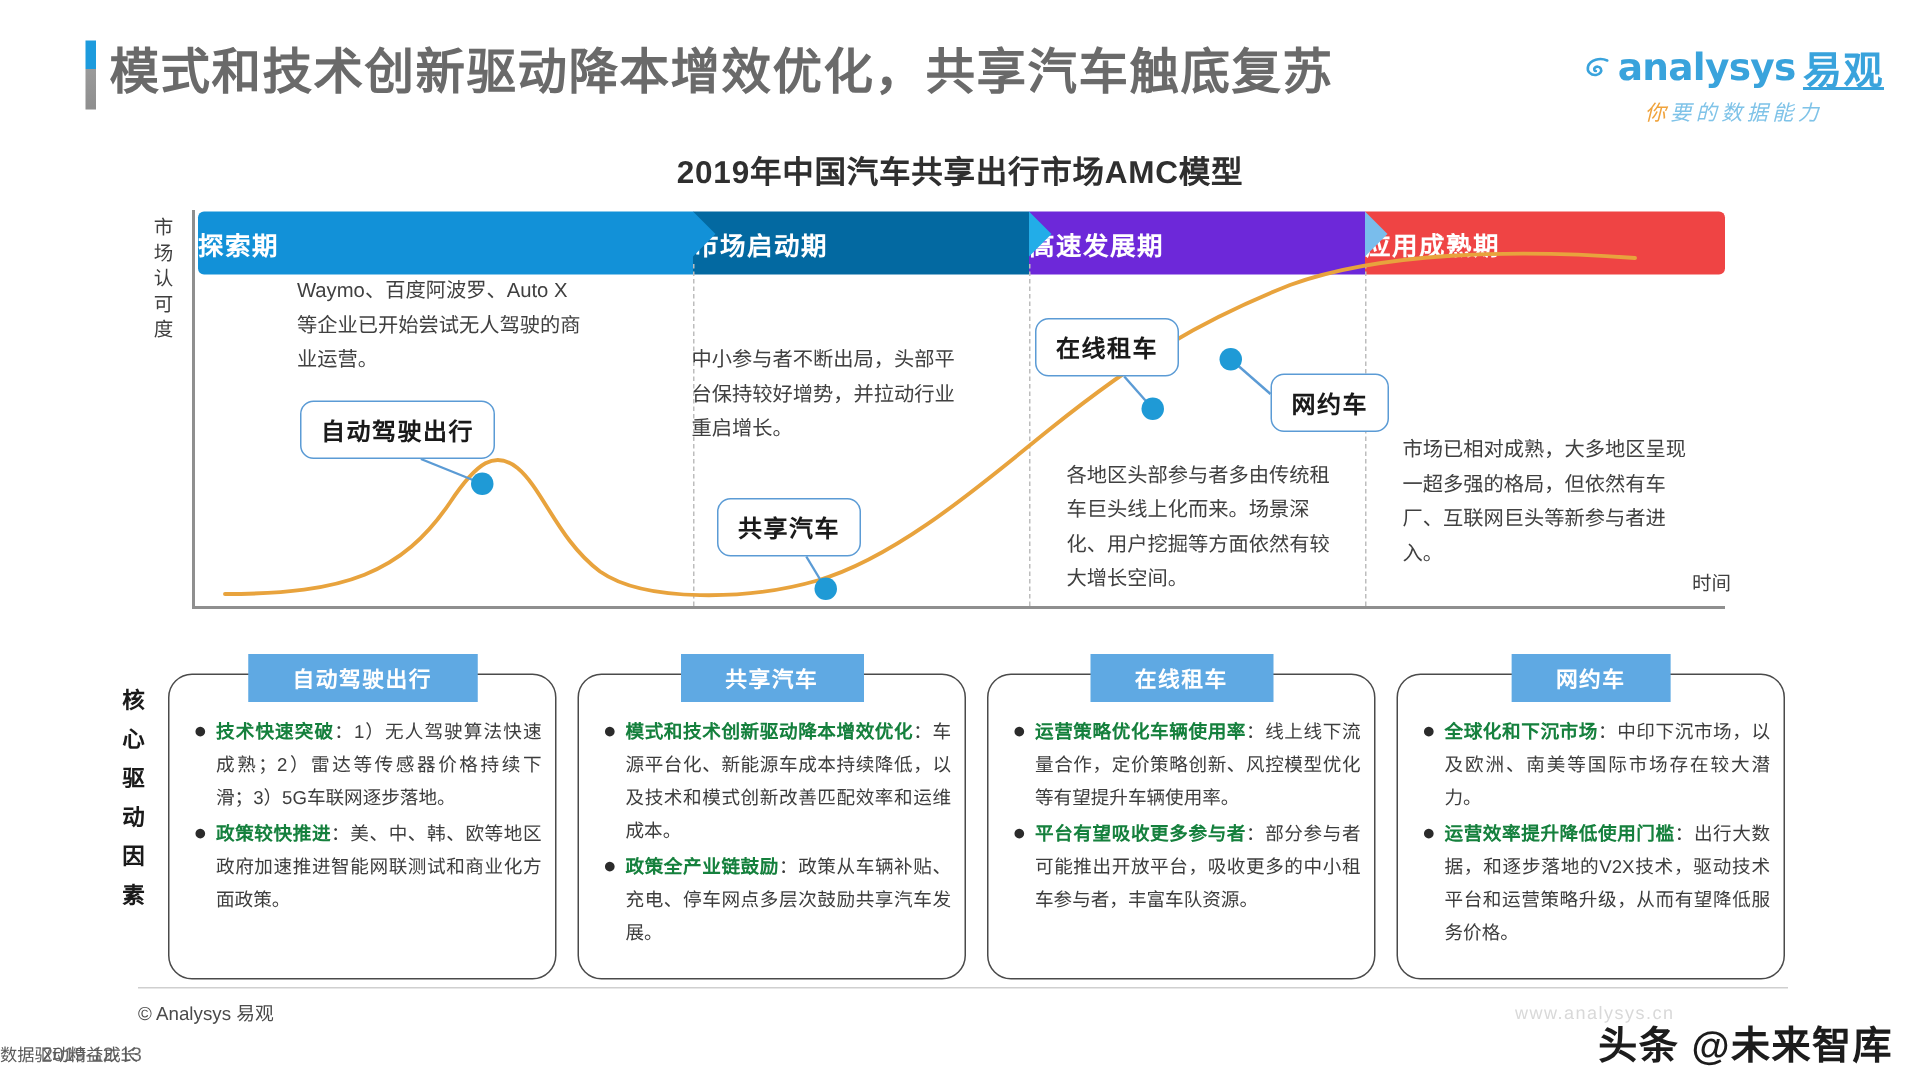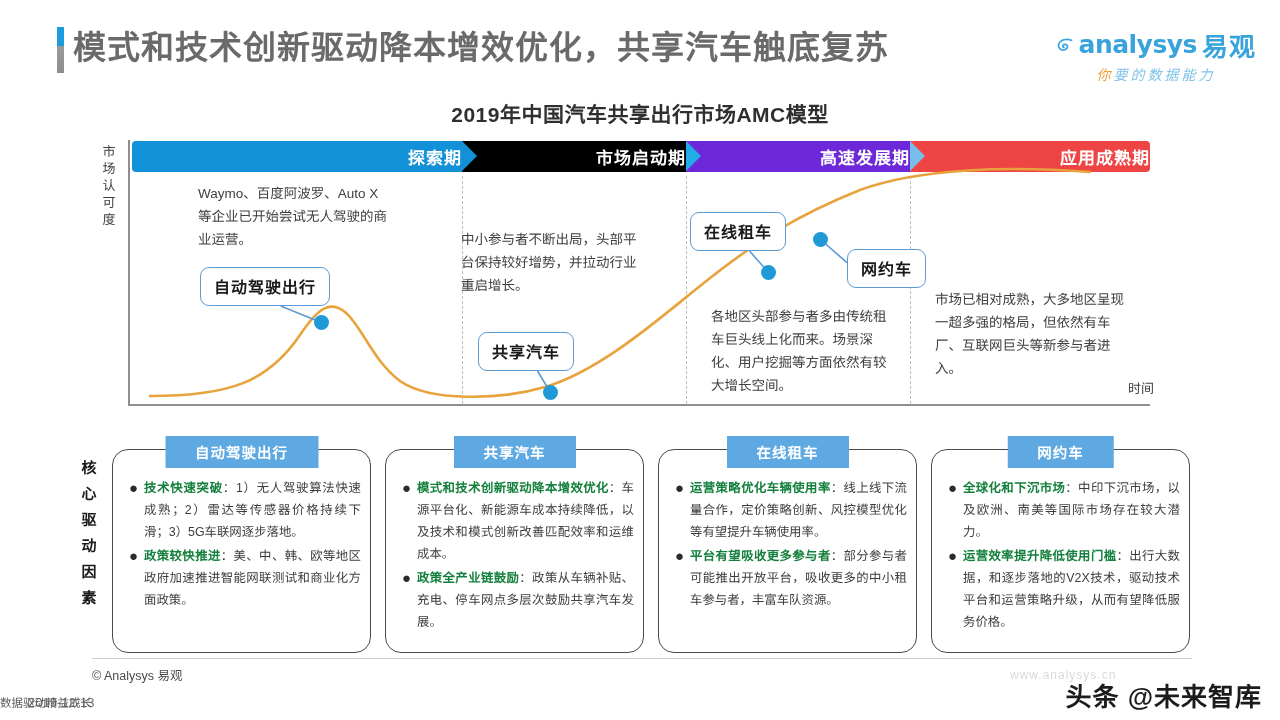--- a/index.html
+++ b/index.html
@@ -25,21 +25,21 @@
     letter-spacing: 1px;
     white-space: nowrap;
   }
   #brand { position: absolute; right: 24px; top: 26px; width: 200px; text-align: center; }
   #brand-main { display:flex; align-items:center; justify-content:center; gap:5px; white-space: nowrap; }
   #brand-swoosh { display:block; }
   #brand-name {
     font-size: 25px; font-weight: 700; color: #39a3dc;
     letter-spacing: -0.5px; font-family: "DejaVu Sans", sans-serif;
   }
-  #brand-cn { font-size: 26px; font-weight: 700; color: #39a3dc; letter-spacing: 1px; }
+  #brand-cn { font-size: 26px; font-weight: 700; color: #39a3dc; letter-spacing: 1px; text-decoration: underline; }
   #brand-tag { margin-top: 1px; font-size: 14px; color: #7fc3e8; letter-spacing: 3px; font-style: italic; }
   #brand-tag .hl { color: #f0a33c; }
 
   
   #chart-title {
     position: absolute; left: 0; top: 98px; width: 1280px;
     text-align: center; font-size: 21px; font-weight: 700; color: #2f2f2f;
     letter-spacing: 0.5px;
   }
 
@@ -58,22 +58,22 @@
     width: 1022px; height: 1.5px; background: #8f8f8f;
   }
   #xaxis-label {
     position: absolute; left: 1128px; top: 378px;
     font-size: 13px; color: #3f3f3f;
   }
 
   
   #phase-bar { position: absolute; left: 132px; top: 141px; width: 1018px; height: 31px; }
   .phase {
-    position: absolute; top: 0; height: 31px;
-    display: flex; align-items: center; justify-content: flex-end;
+    position: absolute; top: 0; height: 42px;
+    display: flex; align-items: center; justify-content: flex-start;
     color: #ffffff; font-size: 17px; font-weight: 700; letter-spacing: 1px;
   }
   .phase.p0 { border-radius: 4px 0 0 4px; }
   .phase.p3 { border-radius: 0 4px 4px 0; }
   .phase .arrow {
     position: absolute; right: -15px; top: 0;
     width: 0; height: 0; border-top: 15.5px solid transparent;
     border-bottom: 15.5px solid transparent; z-index: 2;
   }
 
@@ -173,21 +173,21 @@
   <div id="yaxis-label">市<br>场<br>认<br>可<br>度</div>
   <div id="yaxis-line"></div>
   <div id="xaxis-line"></div>
   <div id="xaxis-label">时间</div>
 
   <div id="phase-bar">
       <div class="phase p0" style="left: 0px; width: 330px; background: rgb(18, 145, 216);">
         <span>探索期</span>
         <span class="arrow" style="border-left: 15px solid rgb(18, 145, 216);"></span>
       </div>
-      <div class="phase p1" style="left: 330px; width: 224px; background: #000000;">
+      <div class="phase p1" style="left: 330px; width: 224px; background: #0369a1;">
         <span>市场启动期</span>
         <span class="arrow" style="border-left: 15px solid rgb(34, 173, 232);"></span>
       </div>
       <div class="phase p2" style="left: 554px; width: 224px; background: #6d28d9;">
         <span>高速发展期</span>
         <span class="arrow" style="border-left: 15px solid rgb(121, 189, 236);"></span>
       </div>
       <div class="phase p3" style="left: 778px; width: 240px; background: #ef4444;">
         <span>应用成熟期</span>
       </div>

